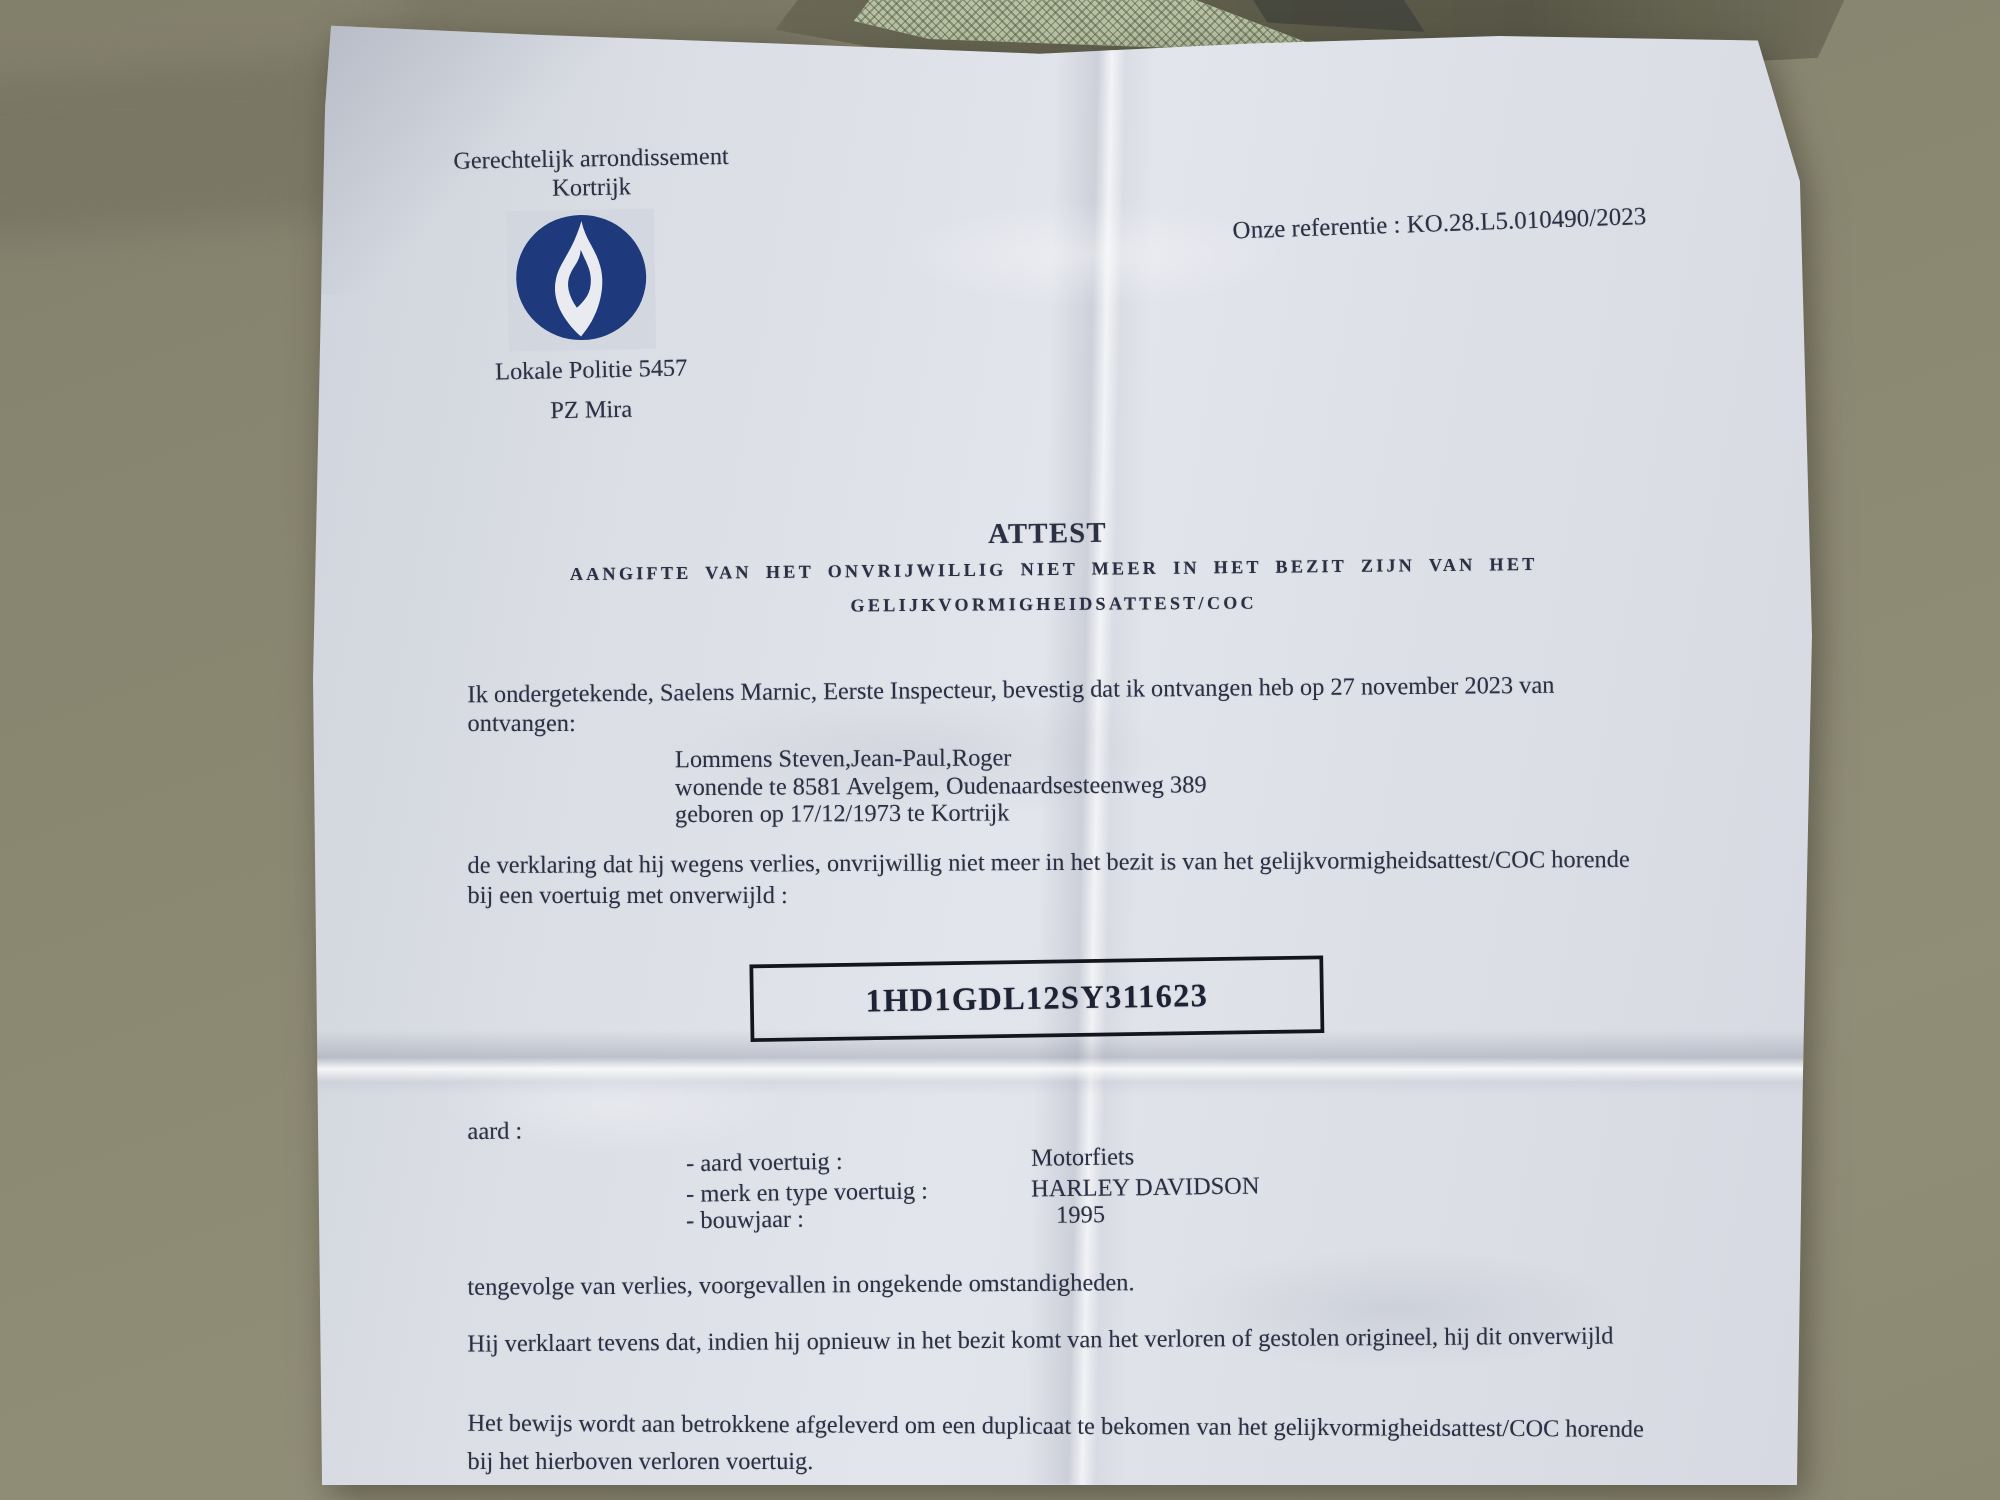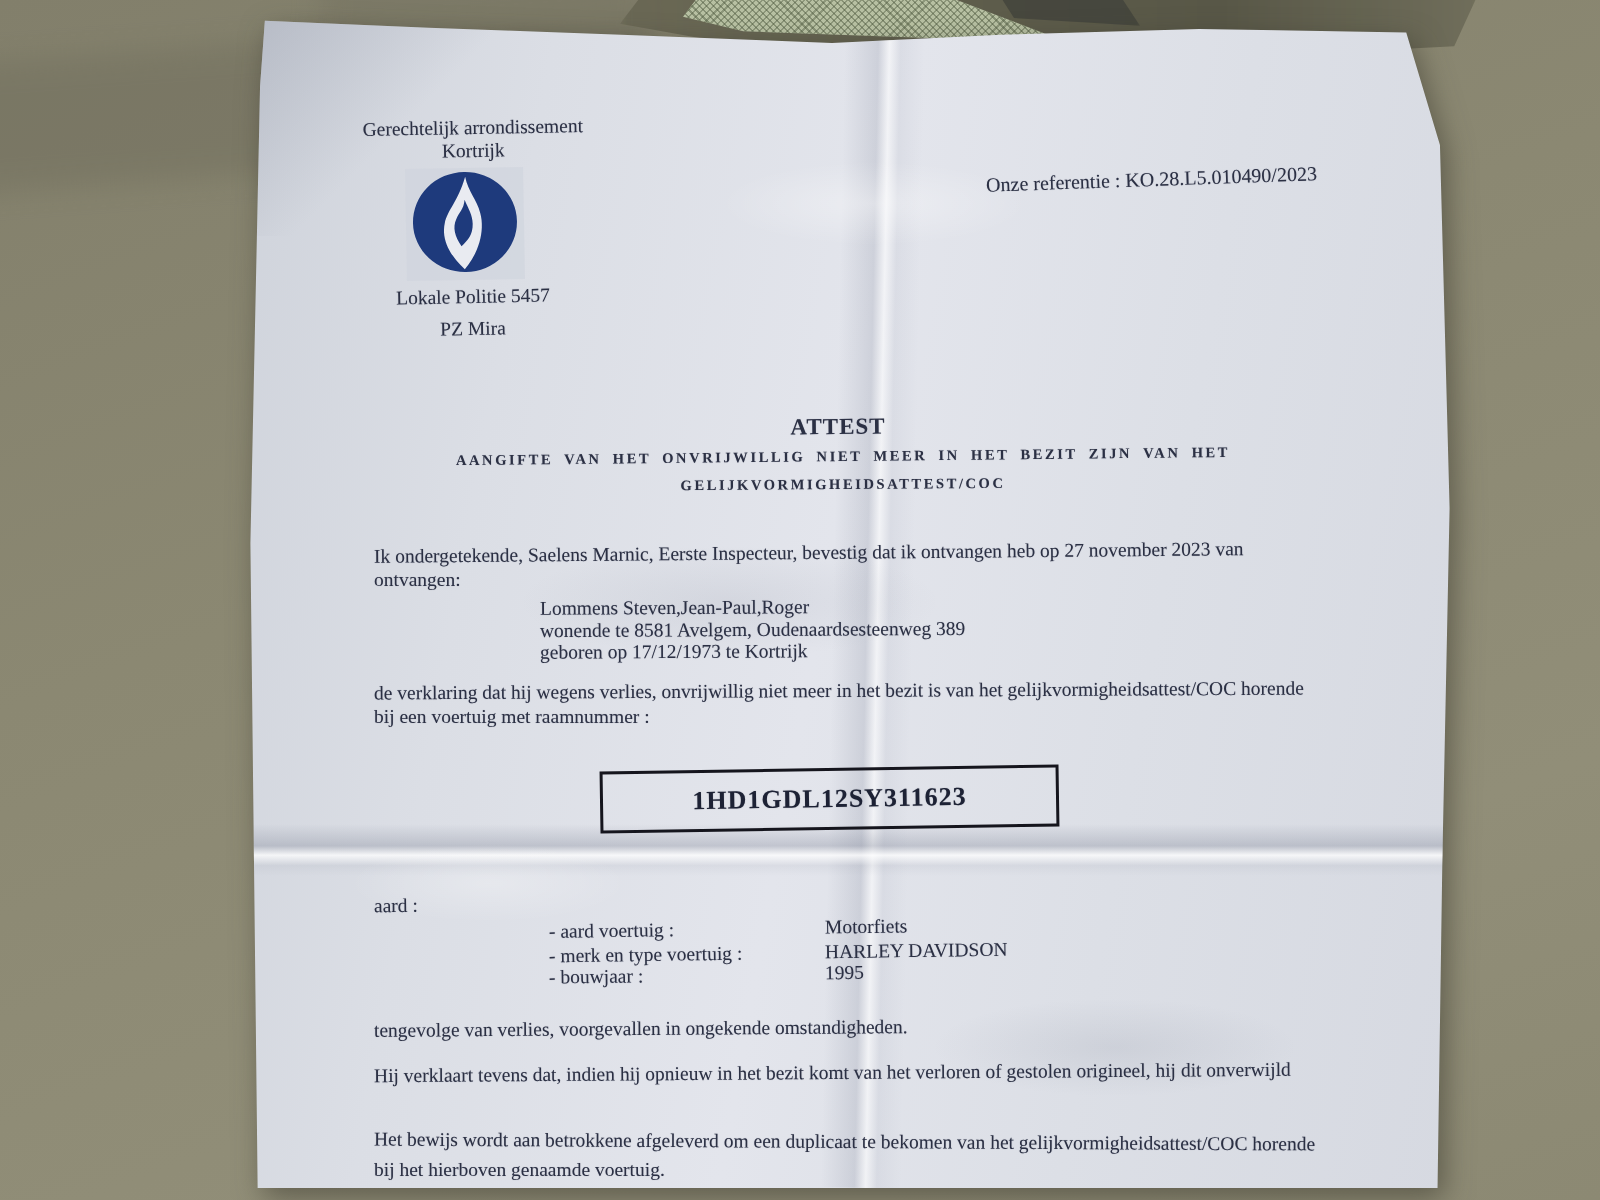--- a/index.html
+++ b/index.html
@@ -143,39 +143,39 @@
       <div class="t sub2">GELIJKVORMIGHEIDSATTEST/COC</div>
 
       <div class="t body intro1">Ik ondergetekende, Saelens Marnic, Eerste Inspecteur, bevestig dat ik ontvangen heb op 27 november 2023 van</div>
       <div class="t body intro2">ontvangen:</div>
 
       <div class="t body pers1">Lommens Steven,Jean-Paul,Roger</div>
       <div class="t body pers2">wonende te 8581 Avelgem, Oudenaardsesteenweg 389</div>
       <div class="t body pers3">geboren op 17/12/1973 te Kortrijk</div>
 
       <div class="t body decl1">de verklaring dat hij wegens verlies, onvrijwillig niet meer in het bezit is van het gelijkvormigheidsattest/COC horende</div>
-      <div class="t body decl2">bij een voertuig met raamnummer :</div>
+      <div class="t body decl2">bij een voertuig met onverwijld :</div>
 
       <div class="vinbox">
         <span class="vin">1HD1GDL12SY311623</span>
       </div>
 
       <div class="t body voor">aard :</div>
 
       <div class="t vlabel" style="top:904px;">- aard voertuig :</div>
       <div class="t vvalue" style="top:900px;">Motorfiets</div>
 
       <div class="t vlabel" style="top:928px;">- merk en type voertuig :</div>
       <div class="t vvalue" style="top:924px;">HARLEY DAVIDSON</div>
 
       <div class="t vlabel" style="top:950px;">- bouwjaar :</div>
-      <div class="t vvalue" style="top:946px;">1995</div>
+      <div class="t vvalue" style="top:946px;margin-left:20px;">1995</div>
 
       <div class="t body cons">tengevolge van verlies, voorgevallen in ongekende omstandigheden.</div>
 
       <div class="t body prom1">Hij verklaart tevens dat, indien hij opnieuw in het bezit komt van het verloren of gestolen origineel, hij dit onverwijld</div>
 
       <div class="t body purp1">Het bewijs wordt aan betrokkene afgeleverd om een duplicaat te bekomen van het gelijkvormigheidsattest/COC horende</div>
-      <div class="t body purp2">bij het hierboven genaamde voertuig.</div>
+      <div class="t body purp2">bij het hierboven verloren voertuig.</div>
 
     </div>
   </div>
 </div>
 
 </body></html>

